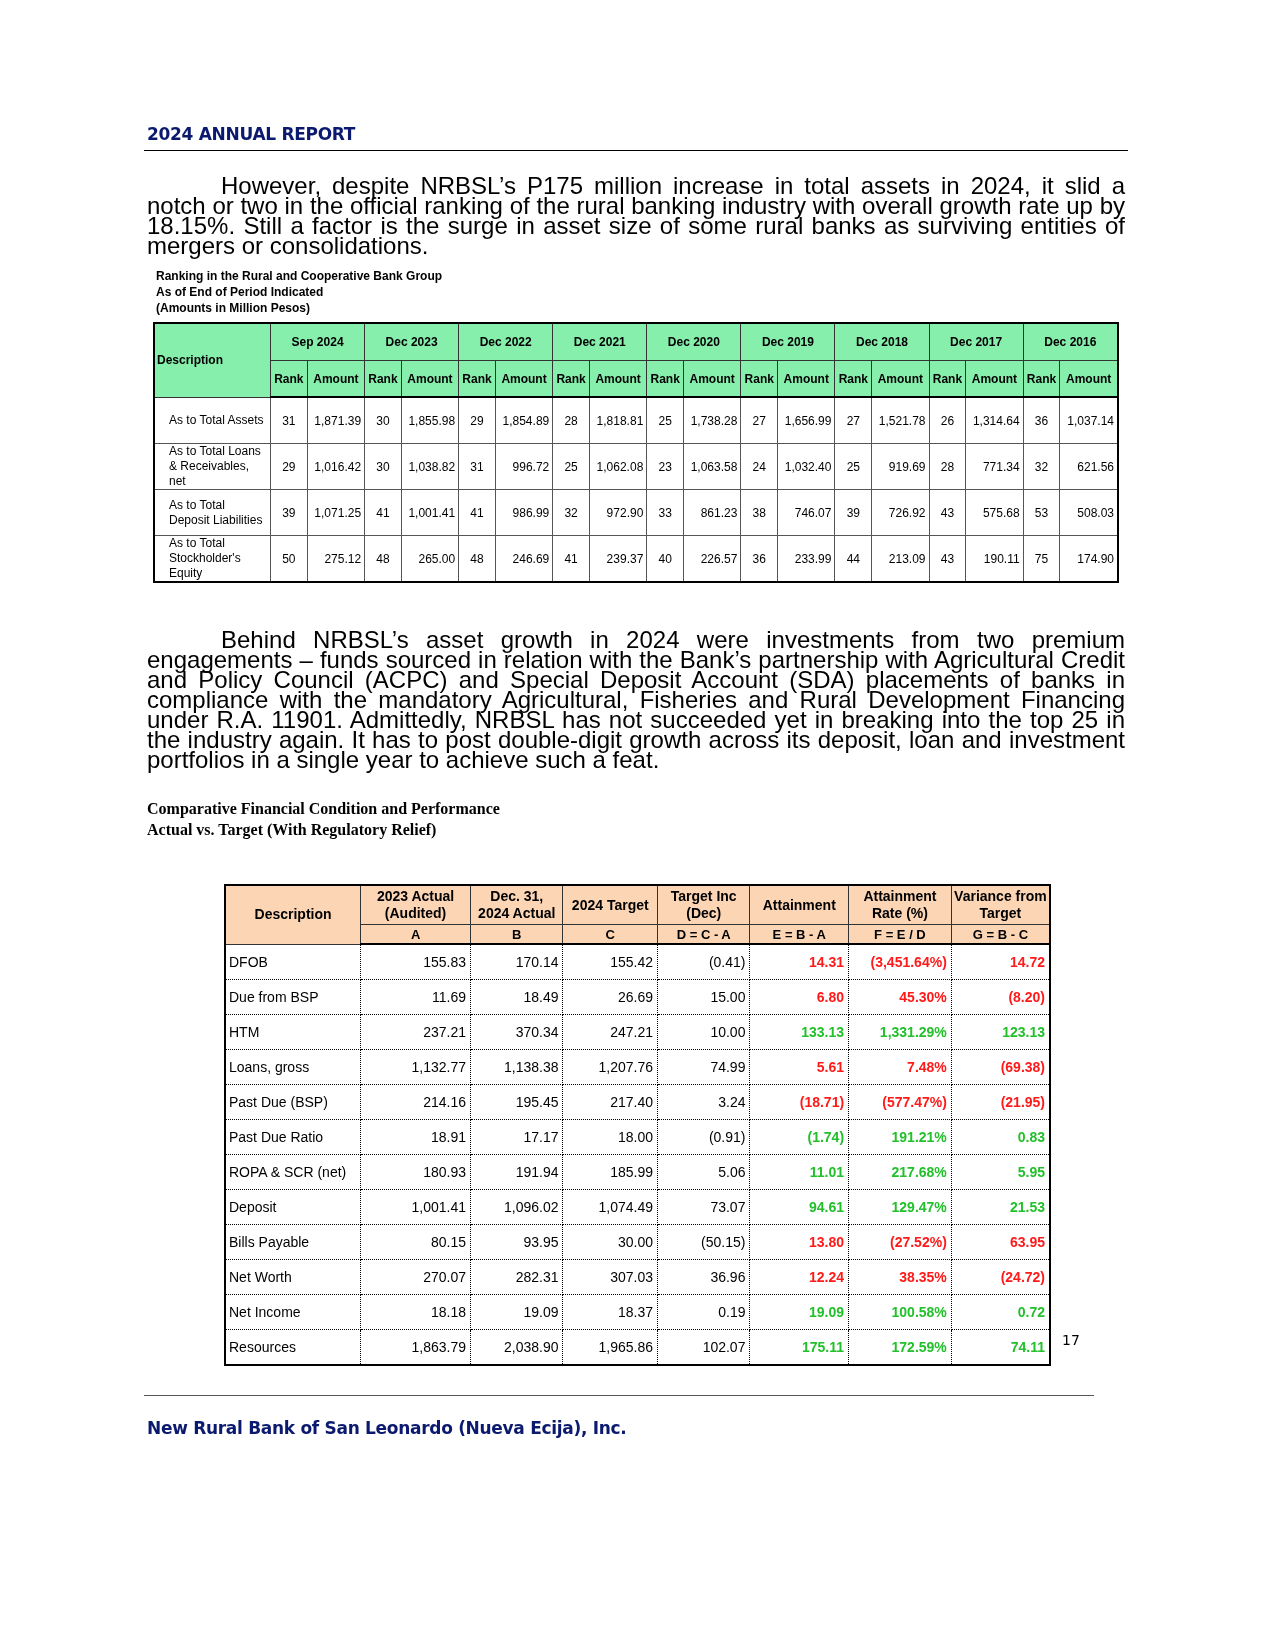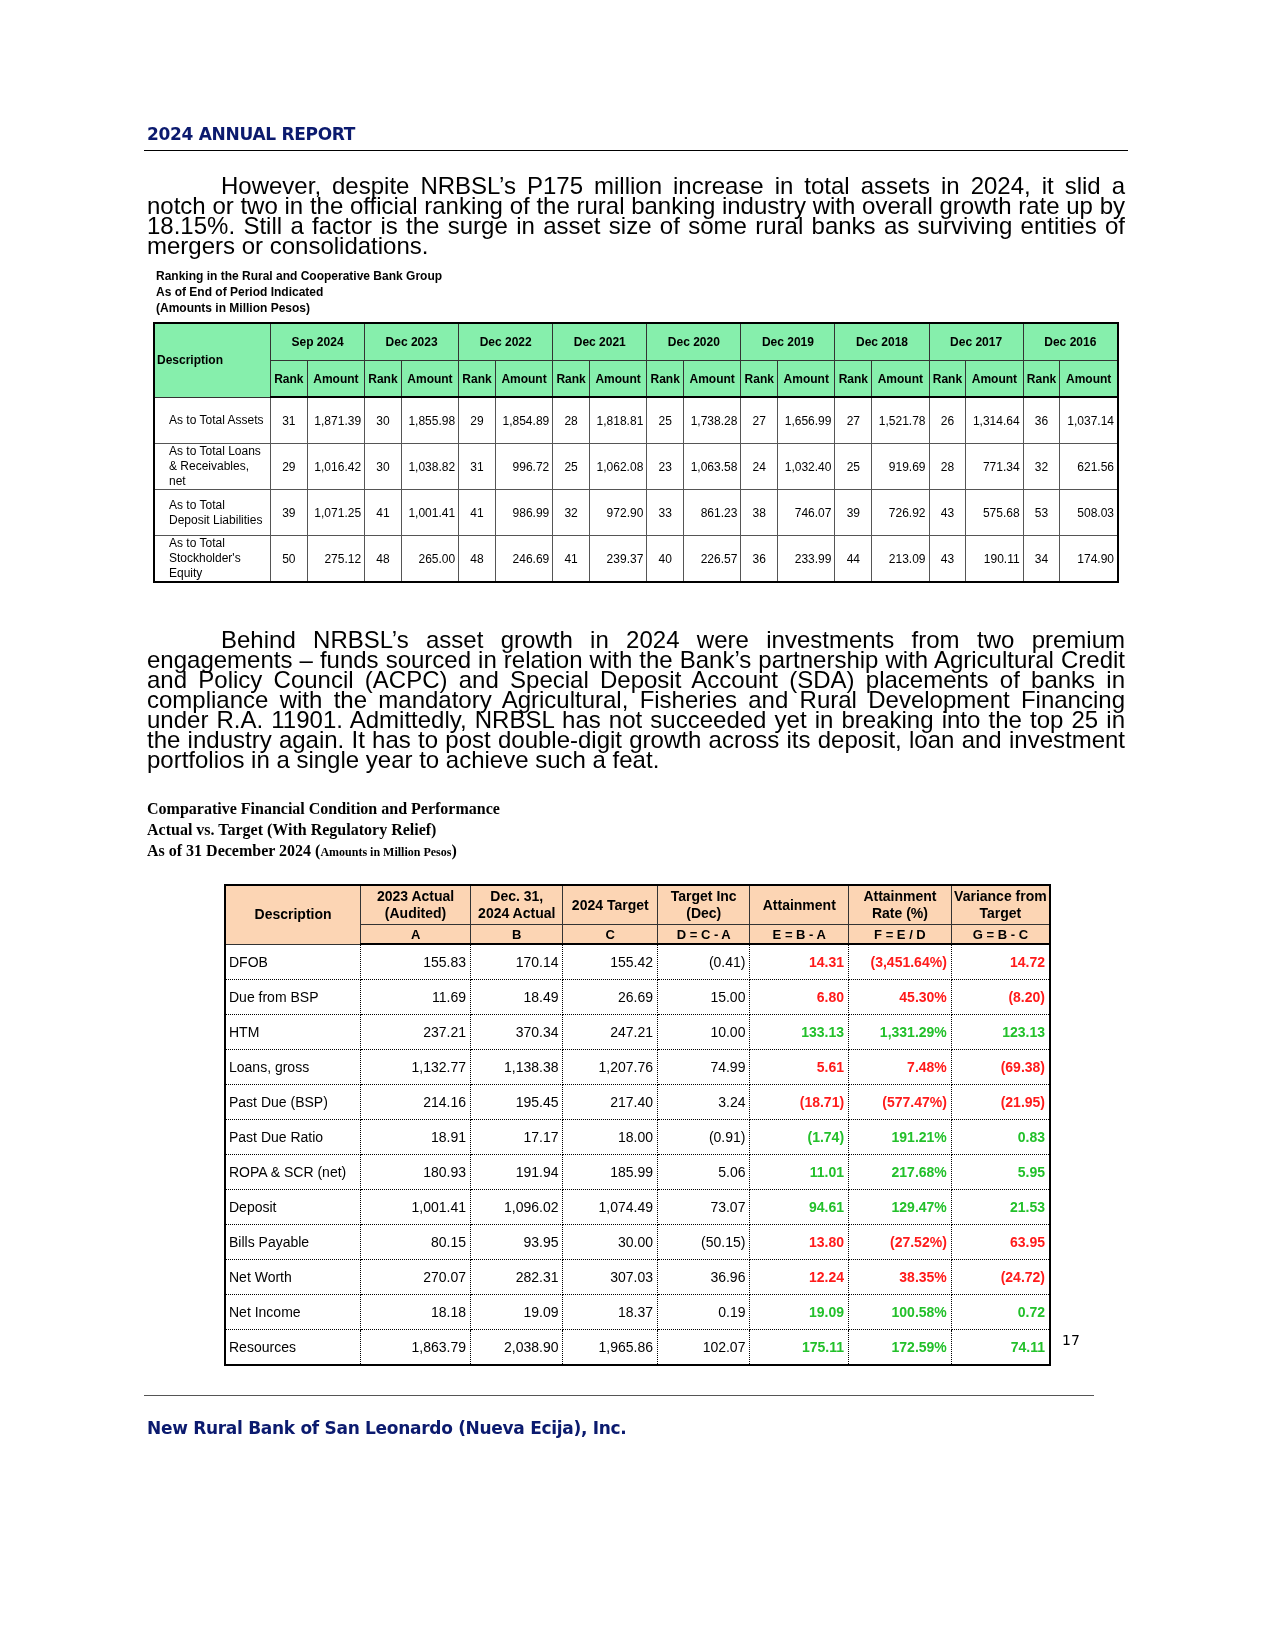--- a/index.html
+++ b/index.html
@@ -159,32 +159,31 @@
         <td>41</td>
         <td class="amt">239.37</td>
         <td>40</td>
         <td class="amt">226.57</td>
         <td>36</td>
         <td class="amt">233.99</td>
         <td>44</td>
         <td class="amt">213.09</td>
         <td>43</td>
         <td class="amt">190.11</td>
-        <td>34</td>
+        <td>75</td>
         <td class="amt">174.90</td>
       </tr>
     </tbody>
 </table>
 
 <p class="para" id="para2" style="margin:0">Behind NRBSL’s asset growth in 2024 were investments from two premium engagements – funds sourced in relation with the Bank’s partnership with Agricultural Credit and Policy Council (ACPC) and Special Deposit Account (SDA) placements of banks in compliance with the mandatory Agricultural, Fisheries and Rural Development Financing under R.A. 11901. Admittedly, NRBSL has not succeeded yet in breaking into the top 25 in the industry again. It has to post double-digit growth across its deposit, loan and investment portfolios in a single year to achieve such a feat.</p>
 
 <div class="t2-caption">
   <div>Comparative Financial Condition and Performance</div>
   <div>Actual vs. Target  (With Regulatory Relief)</div>
-  <div><span>As of 31 December 2024 (</span><span class="small">Amounts in Million Pesos</span><span>)</span></div>
 </div>
 
 <table id="perf-table">
   <colgroup>
     <col style="width:132px">
       <col style="width:107px">
       <col style="width:90px">
       <col style="width:92px">
       <col style="width:90px">
       <col style="width:96px">

